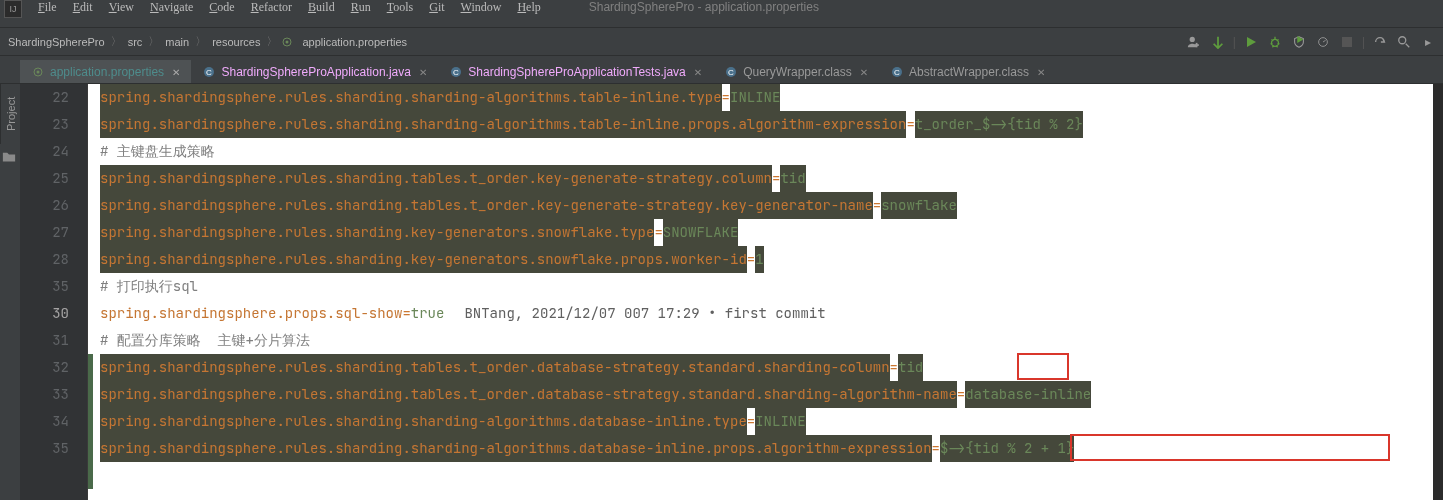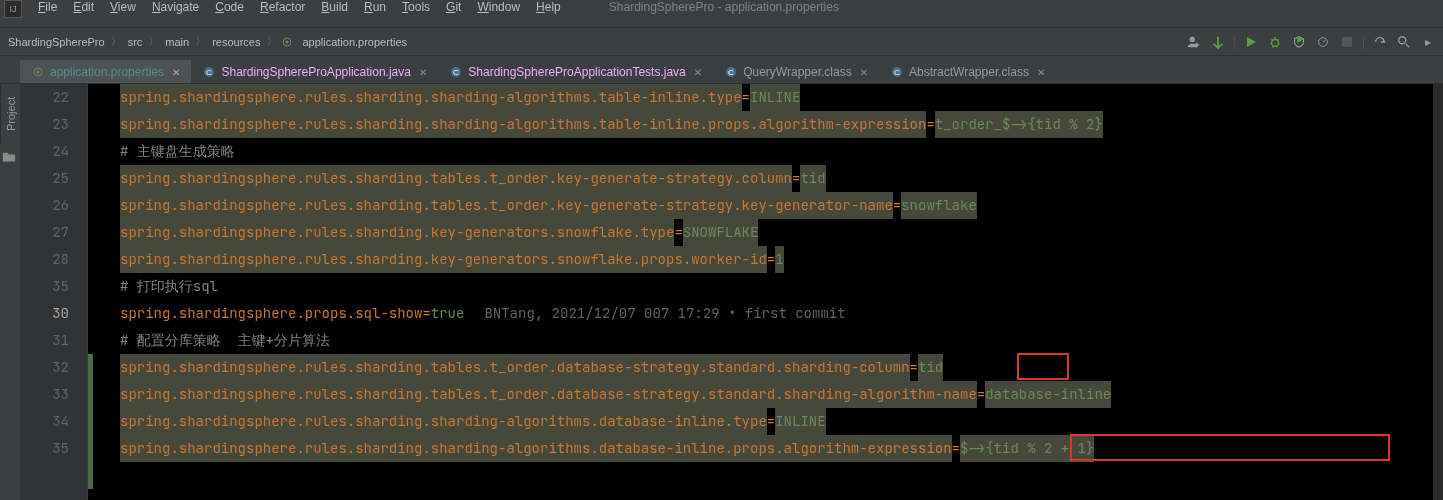--- a/index.html
+++ b/index.html
@@ -25,20 +25,21 @@
       background: #2b2b2b;
       border: 1px solid #555;
       margin-right: 8px;
       display: flex; align-items: center; justify-content: center;
       font-size: 9px; color: #999;
     }
     .menu-item {
       padding: 0 8px;
       color: #bbbbbb;
       cursor: pointer;
+      font-family: Liberation Serif, serif;
     }
     .menu-item u { text-decoration: underline; }
     .title-path {
       flex: 1;
       text-align: left;
       padding-left: 40px;
       color: #808080;
     }
     .toolbar {
       display: flex;
@@ -141,21 +142,21 @@
     .tab.active .tab-close { color: #aaa; }
     .tab .tname { white-space: nowrap; }
     .tab.prop .tname { color: #4e8c8c; }
     .tab.java .tname { color: #f0abfc; }
     .editor {
       position: absolute;
       left: 20px;
       top: 84px;
       right: 0;
       bottom: 0;
-      background: #000000;
+      background: #ffffff;
       font-family: "JetBrains Mono", "Consolas", monospace;
       font-size: 14px;
       line-height: 27px;
       overflow: hidden;
     }
     .gutter {
       position: absolute;
       left: 0; top: 0; bottom: 0;
       width: 68px;
       background: #313335;
@@ -164,21 +165,21 @@
       color: #606366;
       border-right: 1px solid #3a3a3a;
     }
     .gutter .ln { height: 27px; }
     .gutter .ln.cur { color: #a4a3a3; }
     .code {
       position: absolute;
       left: 68px; top: 0; right: 0; bottom: 0;
       padding-left: 12px;
     }
-    .code .line { height: 27px; white-space: pre; display: flex; position: relative; margin-left: 20px; }
+    .code .line { height: 27px; white-space: pre; display: flex; position: relative; }
     .prop-key { color: #c57633; background: #45483b; padding: 0 0px; }
     .prop-key.nohl { background: none; }
     .eq { color: #cc7832; }
     .val { color: #6a8759; }
     .val.hl { background: #45483b; }
     .comment-txt { color: #808080; }
     .author { color: #606060; padding-left: 20px; }
     .vcs-bar {
       position: absolute;
       left: 68px;

